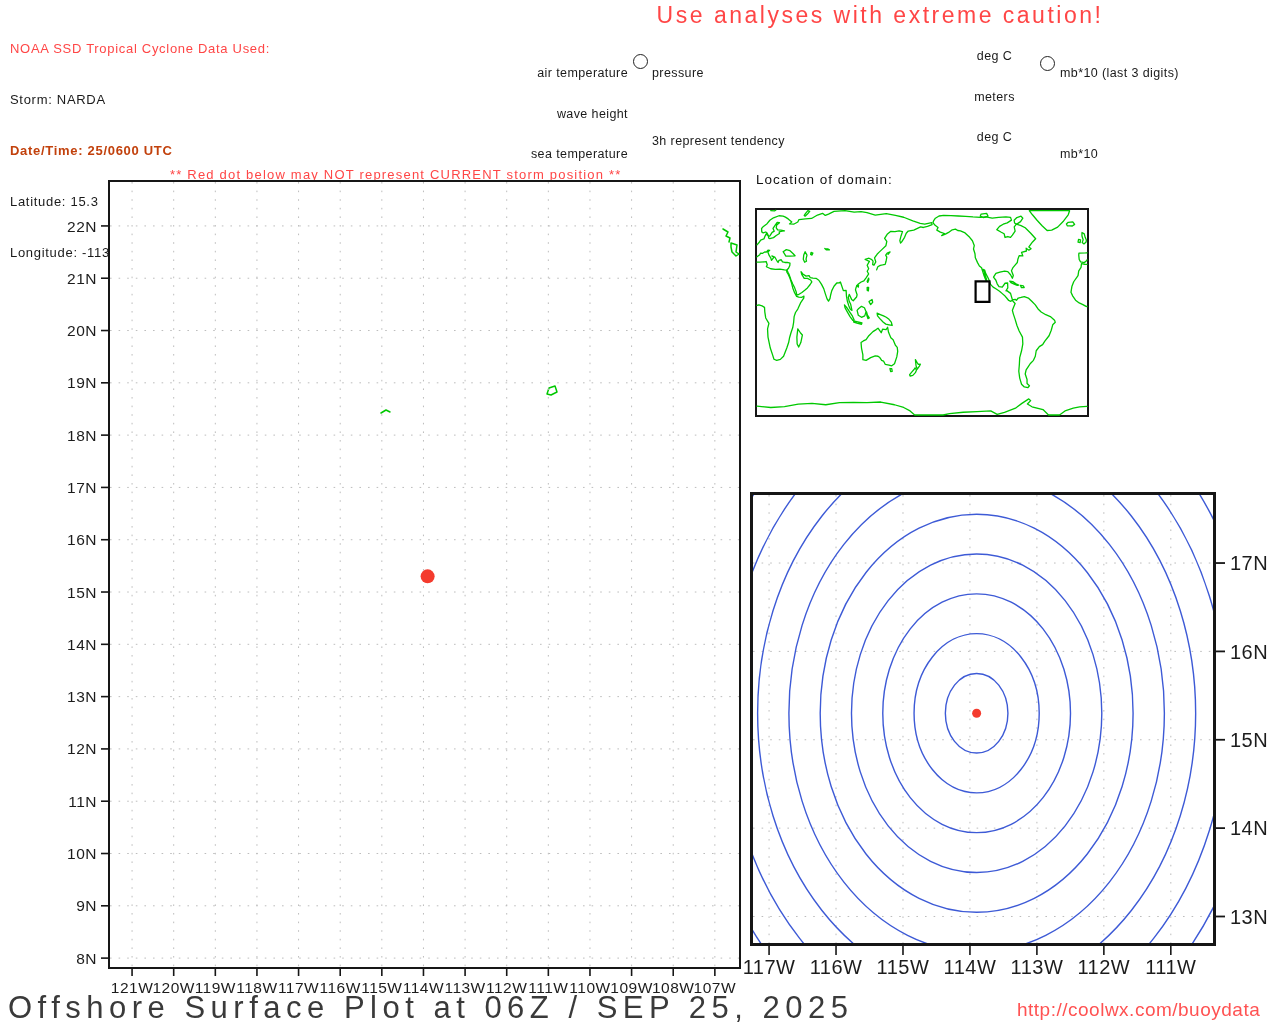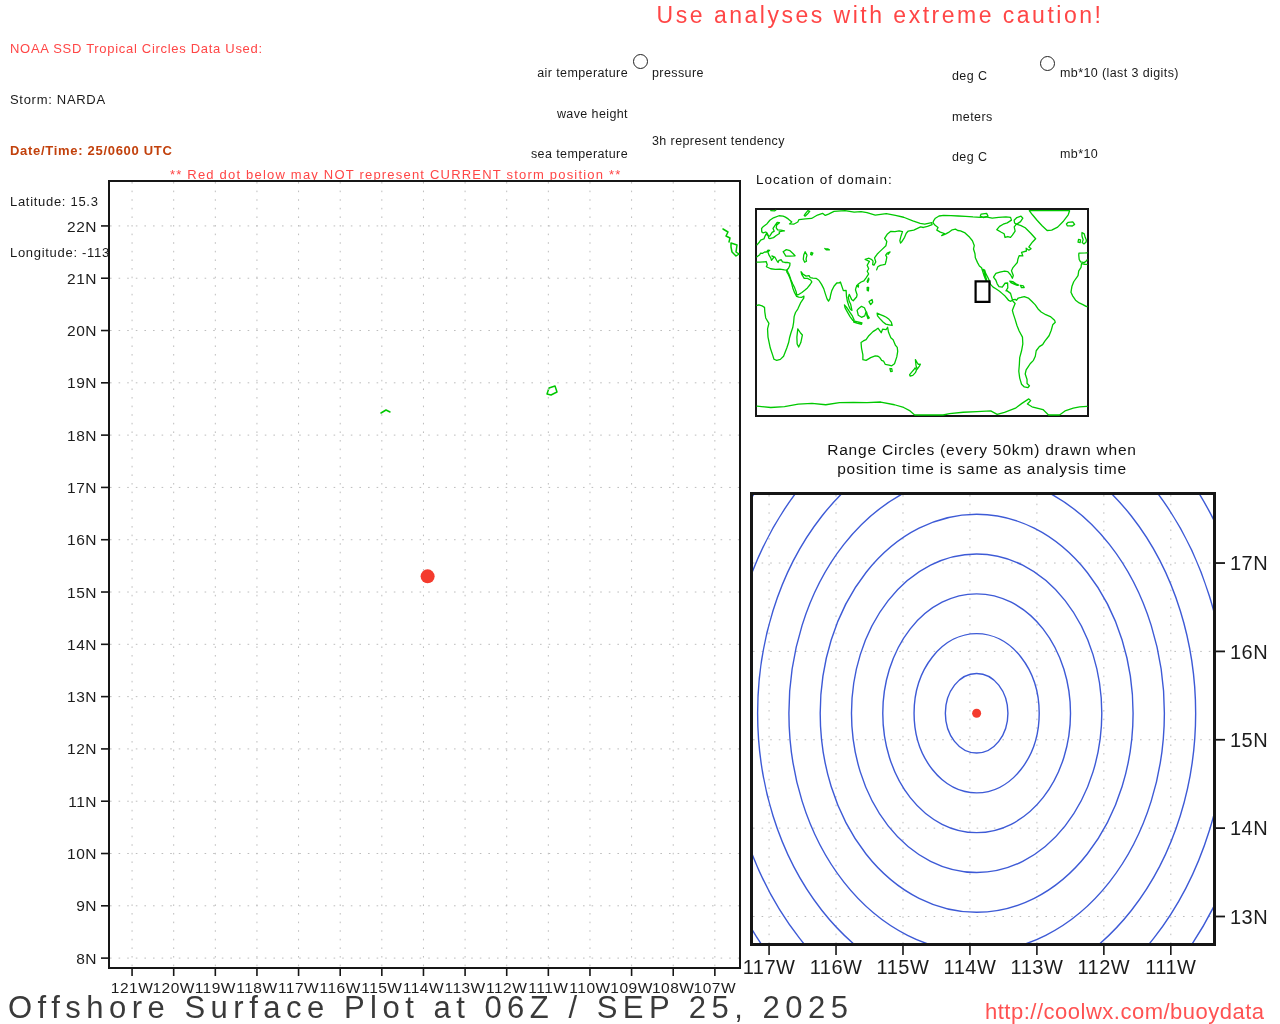--- a/index.html
+++ b/index.html
@@ -6,47 +6,47 @@
   #canvas{position:relative;width:1280px;height:1024px;background:#ffffff;
           font-family:"Liberation Sans",sans-serif;overflow:hidden;color:#1a1a1a;}
   .abs{position:absolute;}
   #info-block{left:10px;top:6px;font-size:13px;line-height:17px;letter-spacing:.7px;white-space:pre;}
   #info-title{color:#ff4646;}
   #info-datetime{color:#c2410c;font-weight:bold;}
   #caution{left:620px;top:2px;width:520px;text-align:center;font-size:23px;letter-spacing:2.5px;color:#ff4646;}
   .legend{font-size:12.5px;line-height:13.5px;letter-spacing:.4px;white-space:pre;}
   #legend-left-col1{left:500px;top:40px;width:128px;text-align:right;}
   #legend-left-col2{left:652px;top:40px;}
-  #legend-right-col1{left:952px;top:43px;width:85px;text-align:left;}
+  #legend-right-col1{left:952px;top:23px;width:85px;text-align:center;}
   #legend-right-col2{left:1060px;top:40px;}
   .station-circle{border:1.5px solid #222;border-radius:50%;width:13px;height:13px;background:transparent;}
   #circle-left{left:633px;top:54px;}
   #circle-right{left:1040px;top:56px;}
   #warning{left:170px;top:142px;font-size:13px;letter-spacing:1.2px;color:#ff4646;margin-top:25px;}
   #locator-title{left:756px;top:172px;width:268px;text-align:left;font-size:13.5px;letter-spacing:1px;color:#111;}
   #range-title{left:758px;top:441px;width:448px;text-align:center;font-size:15.5px;line-height:18.5px;letter-spacing:.8px;color:#111;}
   .panel{position:absolute;border:2px solid #161616;background:#fff;}
   #main-panel{left:108px;top:180px;width:629px;height:785px;}
   #locator-panel{left:755px;top:208px;width:330px;height:205px;}
   #range-panel{left:750px;top:492px;width:460px;height:448px;border-width:3px;}
   .plot-svg{position:absolute;left:0;top:0;overflow:visible;}
   .coast{fill:none;stroke:#00c800;stroke-width:1.3px;vector-effect:non-scaling-stroke;
          stroke-linejoin:round;stroke-linecap:round;}
   .island{fill:none;stroke:#00c800;stroke-width:1.5;stroke-linejoin:round;stroke-linecap:round;}
   #footer-title{left:8px;top:990px;font-size:31px;letter-spacing:5.5px;color:#3a3a3a;white-space:pre;}
-  #footer-url{left:985px;top:999px;font-size:22px;letter-spacing:.5px;color:#ff5252;text-decoration:none;}
+  #footer-url{left:1017px;top:999px;font-size:19px;letter-spacing:.5px;color:#ff5252;text-decoration:none;}
   text{font-family:"Liberation Sans",sans-serif;}
 </style>
 </head>
 <body>
 
 <div id="canvas">
 
   <div class="abs" id="info-block">
-    <div id="info-title">NOAA SSD Tropical Circles Data Used:</div>
+    <div id="info-title">NOAA SSD Tropical Cyclone Data Used:</div>
     <div>Storm: NARDA</div>
     <div id="info-datetime">Date/Time: 25/0600 UTC</div>
     <div>Latitude: 15.3</div>
     <div>Longitude: -113.9</div>
   </div>
 
   <div class="abs legend" id="legend-left-col1">
     <div>air temperature</div>
     <div>wave height</div>
     <div>sea temperature</div>
@@ -209,24 +209,20 @@
       <polyline class="coast" points="283,10.5 287.5,8.5 290,6 288,4.5 283.5,5.5 280.5,7.5 281,9.5 283,10.5"></polyline>
       <polyline class="coast" points="247,5.5 252,4.5 250.5,2.5 244.5,3 243.5,4.5 247,5.5"></polyline>
       <polyline class="coast" points="52.5,4.5 55,3 57.5,1 55.5,0.5 53,2.5 51.5,4 52.5,4.5"></polyline>
       <polyline class="coast" points="15,0.4 19,0.7 20.5,0.2"></polyline>
       <polyline class="coast" points="275.8,52 279,52.4 282.5,54 285.5,55 284,55.2 280.5,54.2 277,53.2 275.8,52"></polyline>
       <polyline class="coast" points="287.5,55.2 290.5,55.5 291.5,56.7 288.5,56.8 287.5,55.2"></polyline>
       <rect id="domain-box" fill="none" stroke="#000000" stroke-width="2.2" style="vector-effect:non-scaling-stroke" x="238.47" y="52.16" width="15.11" height="15.01"></rect>
     </svg>
   </div>
 
-  <div class="abs" id="range-title">
-    <div>Range Circles (every 50km) drawn when</div>
-    <div>position time is same as analysis time</div>
-  </div>
   <div class="panel" id="range-panel">
     <svg id="range-svg" class="plot-svg" width="460" height="448">
         <line x1="16.069868995632866" y1="0" x2="16.069868995632866" y2="448" stroke="#bdbdbd" stroke-width="1" stroke-dasharray="1.6 7"></line>
         <line x1="16.069868995632866" y1="448" x2="16.069868995632866" y2="460" stroke="#161616" stroke-width="1.6"></line>
         <text x="16.069868995632866" y="479" text-anchor="middle" font-size="20" fill="#1c1c1c" letter-spacing="0.5">117W</text>
         <line x1="83.02765647743792" y1="0" x2="83.02765647743792" y2="448" stroke="#bdbdbd" stroke-width="1" stroke-dasharray="1.6 7"></line>
         <line x1="83.02765647743792" y1="448" x2="83.02765647743792" y2="460" stroke="#161616" stroke-width="1.6"></line>
         <text x="83.02765647743792" y="479" text-anchor="middle" font-size="20" fill="#1c1c1c" letter-spacing="0.5">116W</text>
         <line x1="149.98544395924296" y1="0" x2="149.98544395924296" y2="448" stroke="#bdbdbd" stroke-width="1" stroke-dasharray="1.6 7"></line>
         <line x1="149.98544395924296" y1="448" x2="149.98544395924296" y2="460" stroke="#161616" stroke-width="1.6"></line>

